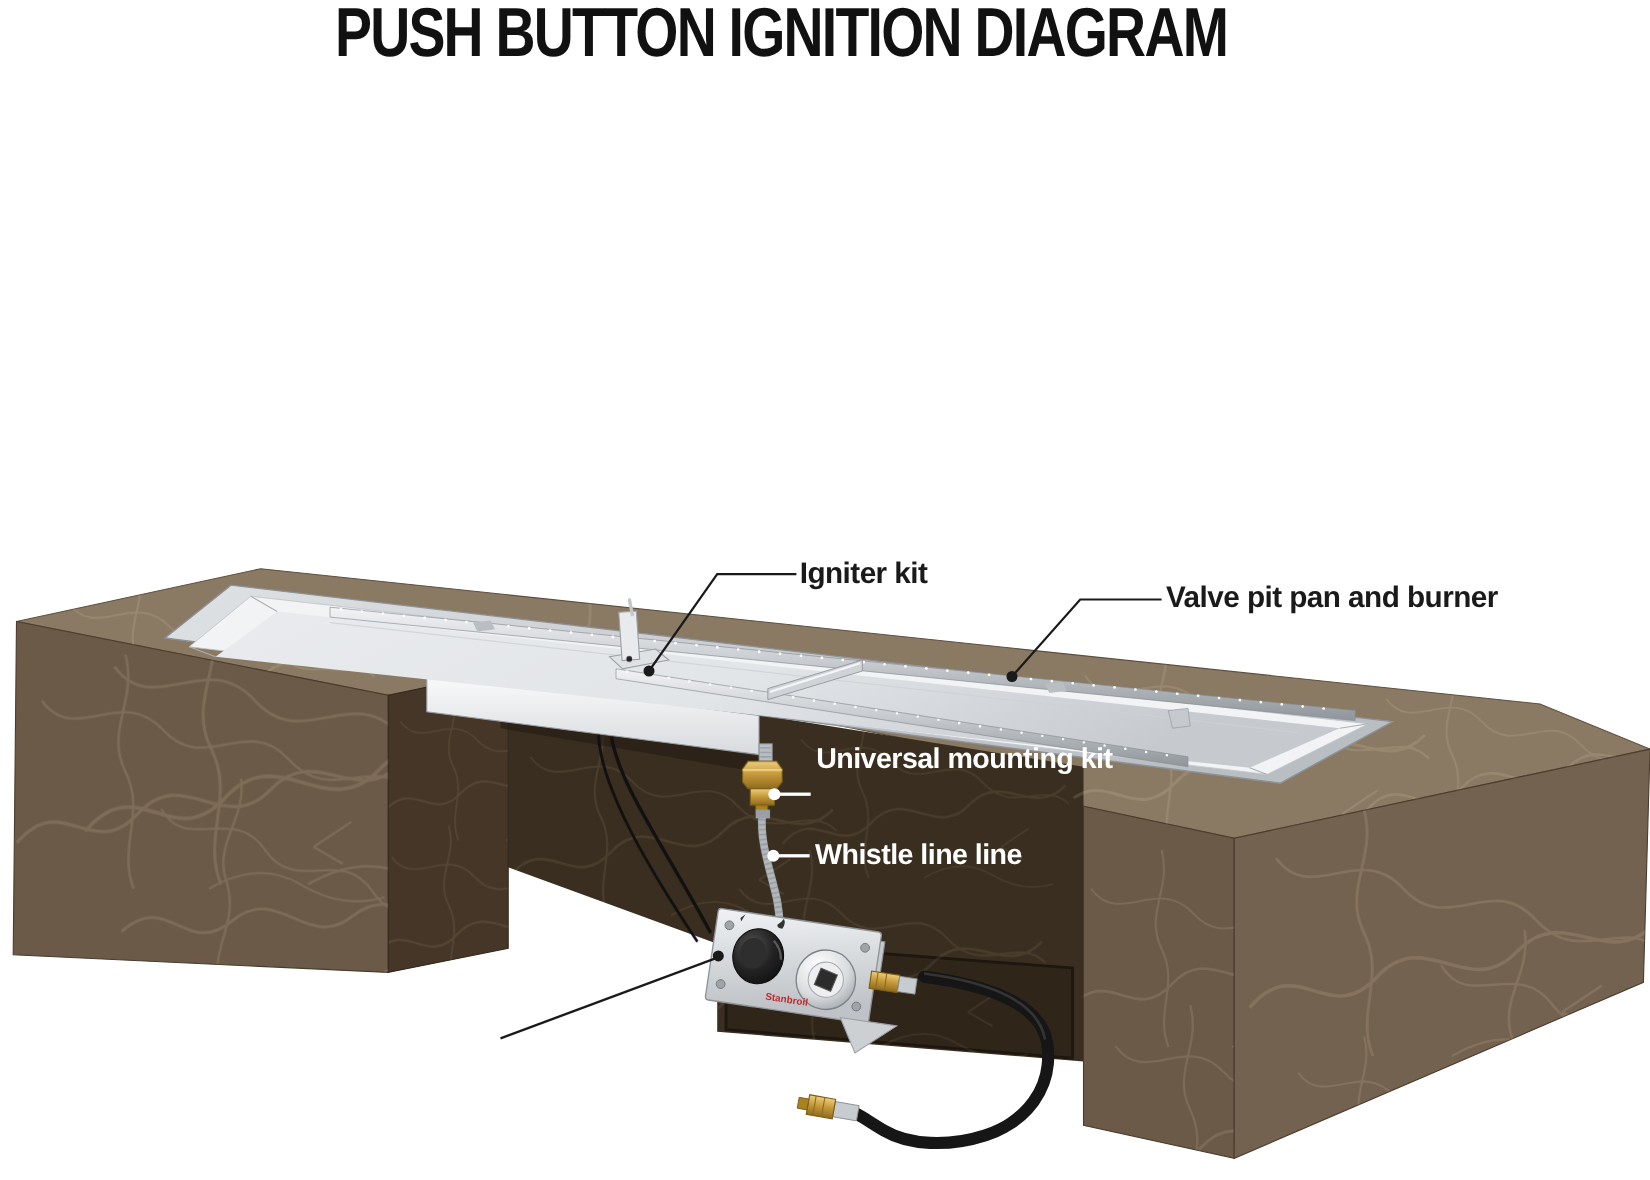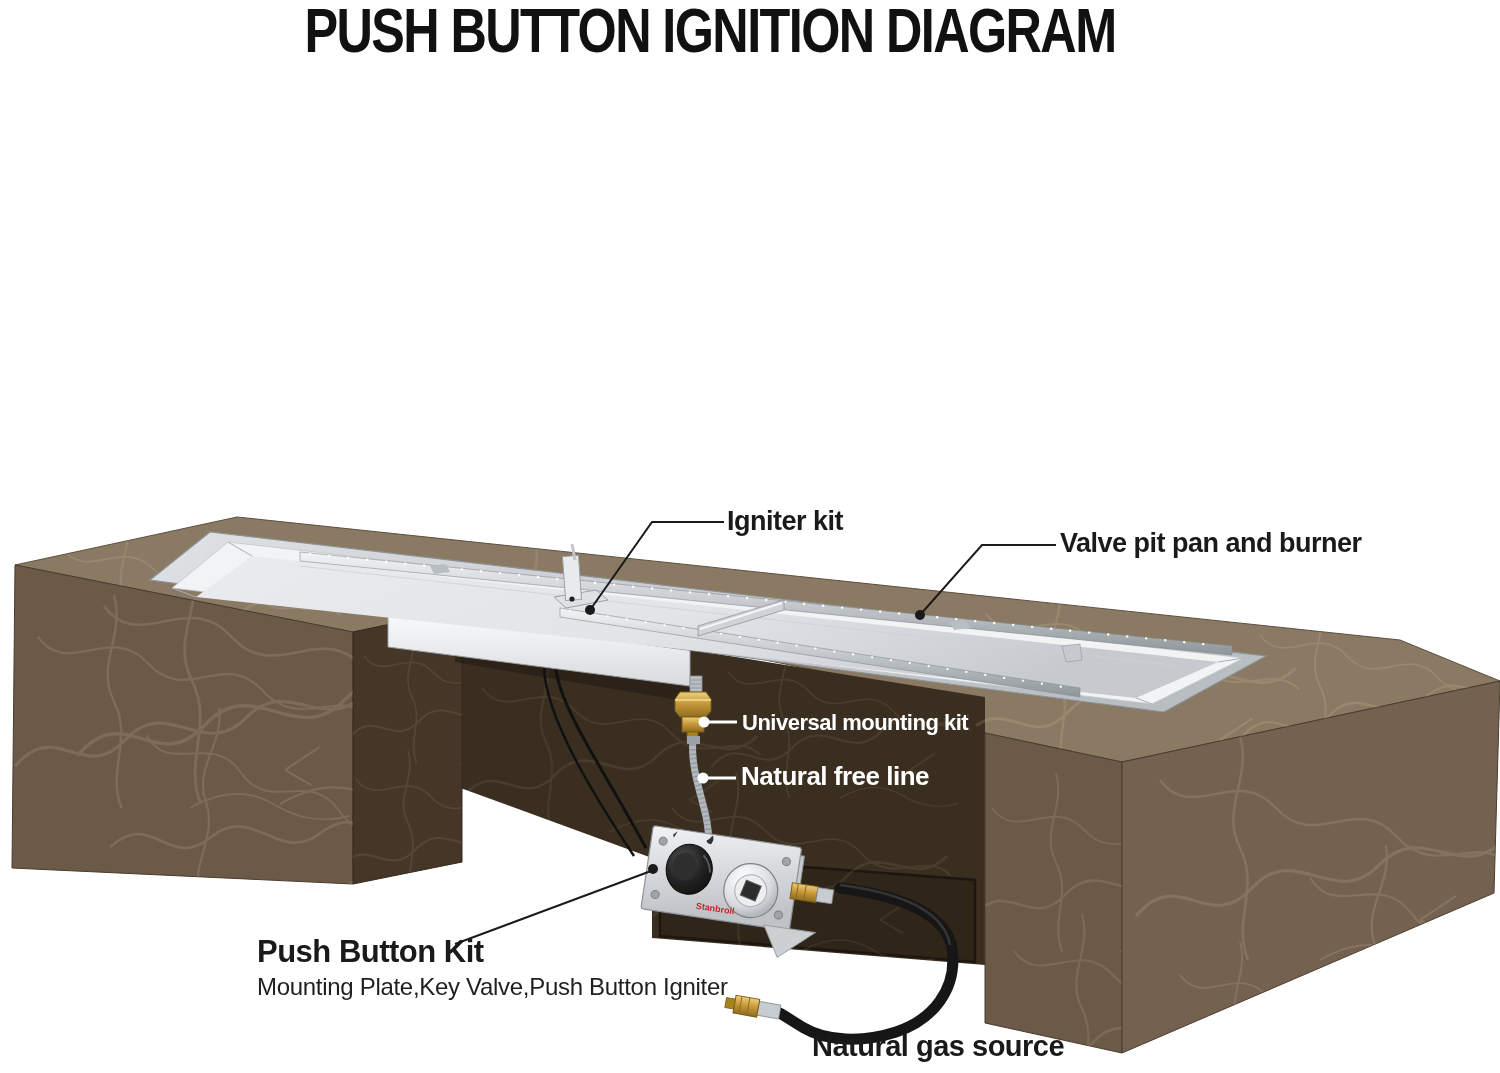--- a/index.html
+++ b/index.html
@@ -7,21 +7,21 @@
          font-family:"Liberation Sans","DejaVu Sans",sans-serif;}
   .stage svg{position:absolute;left:0;top:0;}
   .title{position:absolute;left:710px;top:-6px;width:1400px;margin-left:-700px;
          text-align:center;font-size:63px;font-weight:bold;color:#111;
          transform:scaleX(0.80);letter-spacing:-2px;white-space:nowrap;}
   .label{position:absolute;white-space:nowrap;color:var(--c-label_dark,#1a1a1a);
          font-weight:bold;font-size:27px;letter-spacing:-0.5px;}
   .label.light{color:var(--c-label_light,#fff);}
   .lbl-ignition{left:727px;top:506px;}
   .lbl-firepit{left:1060px;top:528px;}
-  .lbl-universal{left:742px;top:710px;font-size:22px;}
+  .lbl-universal{left:742px;top:674px;font-size:26px;}
   .lbl-whistle{left:741px;top:761px;font-size:26px;}
   .push-wrap{position:absolute;left:257px;top:934px;}
   .push-main{font-size:31px;font-weight:bold;color:#1a1a1a;letter-spacing:-0.5px;}
   .push-sub{font-size:24px;font-weight:normal;color:#1f1f1f;margin-top:3px;letter-spacing:-0.3px;}
   .lbl-gas{left:812px;top:1030px;font-size:29px;}
 </style>
 </head>
 <body>
 
 <div class="stage">
@@ -243,20 +243,15 @@
     <circle cx="703" cy="778" r="5.5" fill="#ffffff"></circle>
     <line x1="455" y1="944" x2="651" y2="871" stroke="#1a1a1a" stroke-width="2"></line>
     <circle cx="653" cy="869" r="5" fill="#1a1a1a"></circle>
   </g>
 </svg>
 
 <div class="title">PUSH BUTTON IGNITION DIAGRAM</div>
 <div class="label lbl-ignition">Igniter kit</div>
 <div class="label lbl-firepit">Valve pit pan and burner</div>
 <div class="label light lbl-universal">Universal mounting kit</div>
-<div class="label light lbl-whistle">Natural free line</div>
-<div class="push-wrap">
-  <div class="push-main">Push Button Kit</div>
-  <div class="push-sub">Mounting Plate,Key Valve,Push Button Igniter</div>
+<div class="label light lbl-whistle">Whistle line line</div>
+
 </div>
-<div class="label lbl-gas">Natural gas source</div>
-
-</div>
 
 </body></html>

